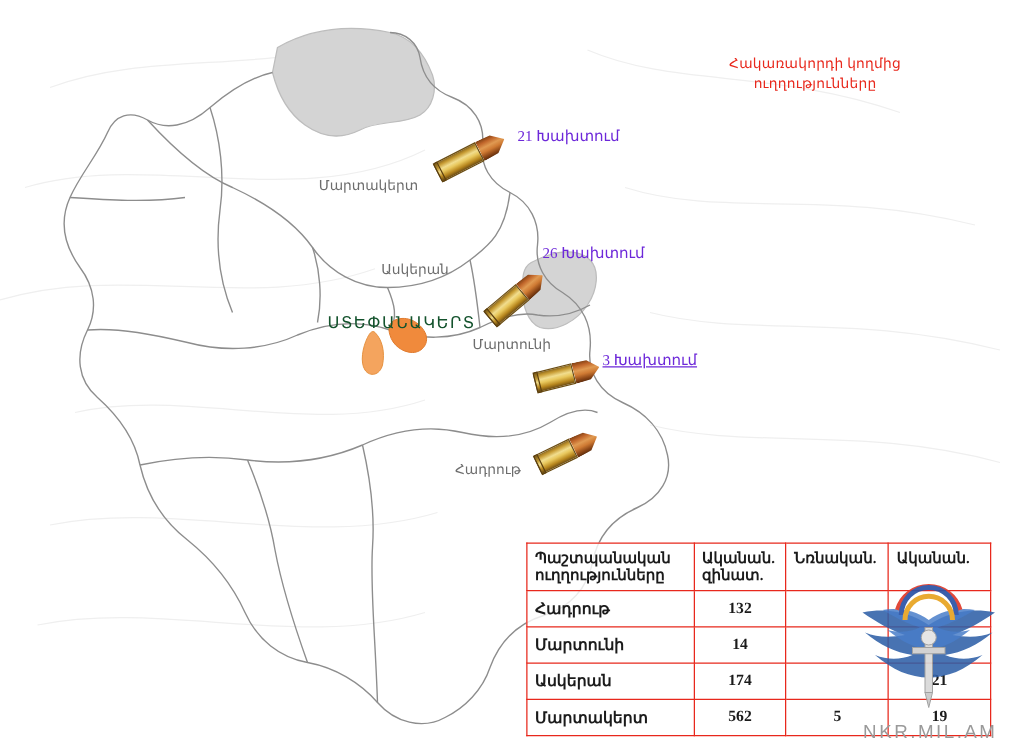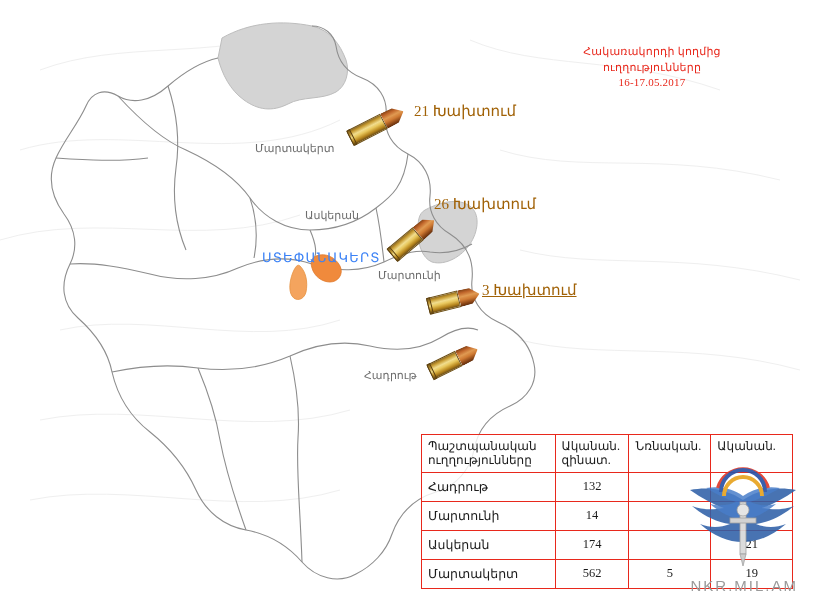--- a/index.html
+++ b/index.html
@@ -40,22 +40,22 @@
     font-family: "Liberation Serif", serif;
     letter-spacing: 0.2px;
   }
   #title-block .tline {
     display: block;
     white-space: nowrap;
   }
   
   .callout {
     position: absolute;
-    font-size: 15px;
-    color: #a16207;
+    font-size: 12px;
+    color: #6d28d9;
     font-family: "Liberation Serif", serif;
     white-space: nowrap;
   }
   #callout-1 { left: 414px; top: 102px; }
   #callout-2 { left: 434px; top: 195px; }
   #callout-3 { left: 482px; top: 281px; text-decoration: underline; }
   #callout-4 { left: 489px; top: 341px; }
 
   
   .bullet {
@@ -100,21 +100,21 @@
     width: 372px;
     border-collapse: collapse;
     font-family: "Liberation Serif", serif;
     font-size: 12.5px;
     color: #1b1b1b;
     background: rgba(255,255,255,0.82);
   }
   #stats-table th, #stats-table td {
     border: 1px solid #e8281c;
     padding: 4px 6px;
-    font-weight: normal;
+    font-weight: bold;
     text-align: left;
     vertical-align: middle;
     height: 20px;
     background: transparent;
   }
   #stats-table thead th {
     font-size: 12px;
     line-height: 1.15;
     vertical-align: top;
     padding-top: 5px;
@@ -149,21 +149,21 @@
     position: absolute;
     font-family: "Liberation Serif", serif;
     font-size: 11px;
     color: #6d6d6d;
     white-space: nowrap;
   }
   #label-capital {
     position: absolute;
     font-family: "Liberation Serif", serif;
     font-size: 13px;
-    color: #3b82f6;
+    color: #14532d;
     letter-spacing: 1.2px;
     white-space: nowrap;
     left: 262px;
     top: 250px;
   }
   #lbl-martakert { left: 255px; top: 142px; }
   #lbl-askeran  { left: 305px; top: 209px; }
   #lbl-martuni  { left: 378px; top: 269px; }
   #lbl-hadrut   { left: 364px; top: 369px; }
 </style>
@@ -244,21 +244,20 @@
 
   <div class="map-label" id="lbl-martakert">Մարտակերտ</div>
   <div class="map-label" id="lbl-askeran">Ասկերան</div>
   <div class="map-label" id="lbl-martuni">Մարտունի</div>
   <div class="map-label" id="lbl-hadrut">Հադրութ</div>
   <div id="label-capital">ՍՏԵՓԱՆԱԿԵՐՏ</div>
 
   <div id="title-block">
     <span class="tline">Հակառակորդի կողմից</span>
     <span class="tline">ուղղությունները</span>
-    <span class="tline">16-17.05.2017</span>
   </div>
 
   <div class="bullet" style="left:350px; top:130px; transform:rotate(-27deg);">
     <div class="case" style="width:38px;"></div>
     <div class="rim" style="left:0px;"></div>
     <div class="tip" style="left:38px; width:22px;"></div>
   </div>
 
   <div class="bullet" style="left:392px; top:247px; transform:rotate(-40deg);">
     <div class="case" style="width:34px;"></div>

